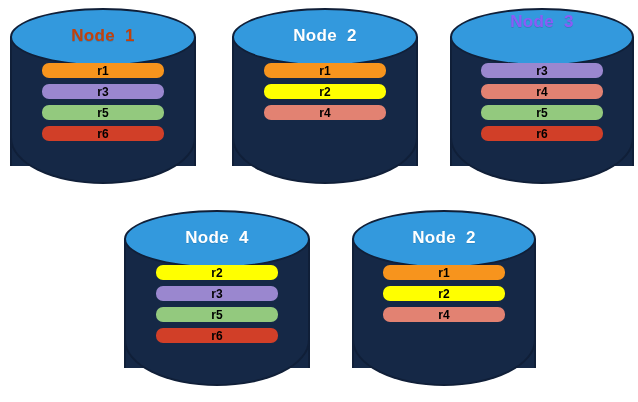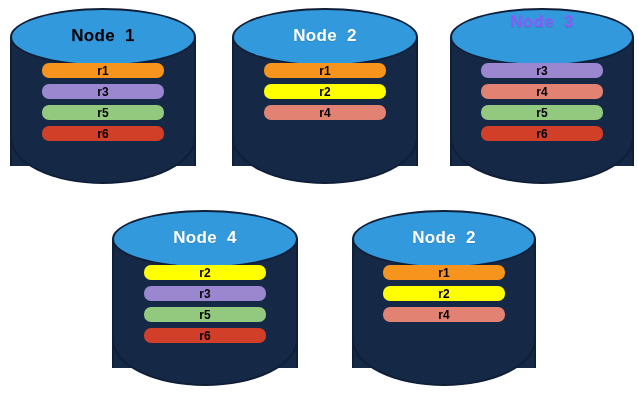--- a/index.html
+++ b/index.html
@@ -103,21 +103,21 @@
   .replica-bar:last-child { margin-bottom: 0; }
 </style>
 </head>
 <body style="background: rgb(255, 255, 255);">
 
 <div id="canvas">
     <div class="node" style="left: 10px; top: 8px; width: 186px; height: 176px;">
       <div class="cyl-body" style="top: 29px; height: 129px; background: rgb(21, 40, 70); border-left-color: rgb(16, 31, 56); border-right-color: rgb(16, 31, 56);"></div>
       <div class="cyl-bottom" style="top: 130px; height: 46px; background: rgb(21, 40, 70); border-top: none; border-right-color: rgb(16, 31, 56); border-bottom-color: rgb(16, 31, 56); border-left-color: rgb(16, 31, 56);"></div>
       <div class="cyl-top" style="height: 58px; background: rgb(51, 153, 221); border-color: rgb(16, 31, 56);"></div>
-      <div class="node-label" style="top: 18px; color: #000000;">Node  1</div>
+      <div class="node-label" style="top: 18px; color: #c2410c;">Node  1</div>
       <div class="replicas" style="top: 55px;">
         <div class="replica-bar" style="width: 122px; background: rgb(247, 148, 29); color: rgb(0, 0, 0);">r1</div>
         <div class="replica-bar" style="width: 122px; background: rgb(154, 135, 207); color: rgb(0, 0, 0);">r3</div>
         <div class="replica-bar" style="width: 122px; background: rgb(147, 201, 126); color: rgb(0, 0, 0);">r5</div>
         <div class="replica-bar" style="width: 122px; background: rgb(209, 63, 40); color: rgb(0, 0, 0);">r6</div>
       </div>
     </div>
     <div class="node" style="left: 232px; top: 8px; width: 186px; height: 176px;">
       <div class="cyl-body" style="top: 29px; height: 129px; background: rgb(21, 40, 70); border-left-color: rgb(16, 31, 56); border-right-color: rgb(16, 31, 56);"></div>
       <div class="cyl-bottom" style="top: 130px; height: 46px; background: rgb(21, 40, 70); border-top: none; border-right-color: rgb(16, 31, 56); border-bottom-color: rgb(16, 31, 56); border-left-color: rgb(16, 31, 56);"></div>
@@ -134,21 +134,21 @@
       <div class="cyl-bottom" style="top: 130px; height: 46px; background: rgb(21, 40, 70); border-top: none; border-right-color: rgb(16, 31, 56); border-bottom-color: rgb(16, 31, 56); border-left-color: rgb(16, 31, 56);"></div>
       <div class="cyl-top" style="height: 58px; background: rgb(51, 153, 221); border-color: rgb(16, 31, 56);"></div>
       <div class="node-label" style="top: 4px; color: #8b5cf6;">Node  3</div>
       <div class="replicas" style="top: 55px;">
         <div class="replica-bar" style="width: 122px; background: rgb(154, 135, 207); color: rgb(0, 0, 0);">r3</div>
         <div class="replica-bar" style="width: 122px; background: rgb(226, 130, 114); color: rgb(0, 0, 0);">r4</div>
         <div class="replica-bar" style="width: 122px; background: rgb(147, 201, 126); color: rgb(0, 0, 0);">r5</div>
         <div class="replica-bar" style="width: 122px; background: rgb(209, 63, 40); color: rgb(0, 0, 0);">r6</div>
       </div>
     </div>
-    <div class="node" style="left: 112px; top: 210px; width: 186px; height: 176px;">
+    <div class="node" style="left: 124px; top: 210px; width: 186px; height: 176px;">
       <div class="cyl-body" style="top: 29px; height: 129px; background: rgb(21, 40, 70); border-left-color: rgb(16, 31, 56); border-right-color: rgb(16, 31, 56);"></div>
       <div class="cyl-bottom" style="top: 130px; height: 46px; background: rgb(21, 40, 70); border-top: none; border-right-color: rgb(16, 31, 56); border-bottom-color: rgb(16, 31, 56); border-left-color: rgb(16, 31, 56);"></div>
       <div class="cyl-top" style="height: 58px; background: rgb(51, 153, 221); border-color: rgb(16, 31, 56);"></div>
       <div class="node-label" style="top: 18px; color: rgb(255, 255, 255);">Node  4</div>
       <div class="replicas" style="top: 55px;">
         <div class="replica-bar" style="width: 122px; background: rgb(255, 255, 0); color: rgb(0, 0, 0);">r2</div>
         <div class="replica-bar" style="width: 122px; background: rgb(154, 135, 207); color: rgb(0, 0, 0);">r3</div>
         <div class="replica-bar" style="width: 122px; background: rgb(147, 201, 126); color: rgb(0, 0, 0);">r5</div>
         <div class="replica-bar" style="width: 122px; background: rgb(209, 63, 40); color: rgb(0, 0, 0);">r6</div>
       </div>

